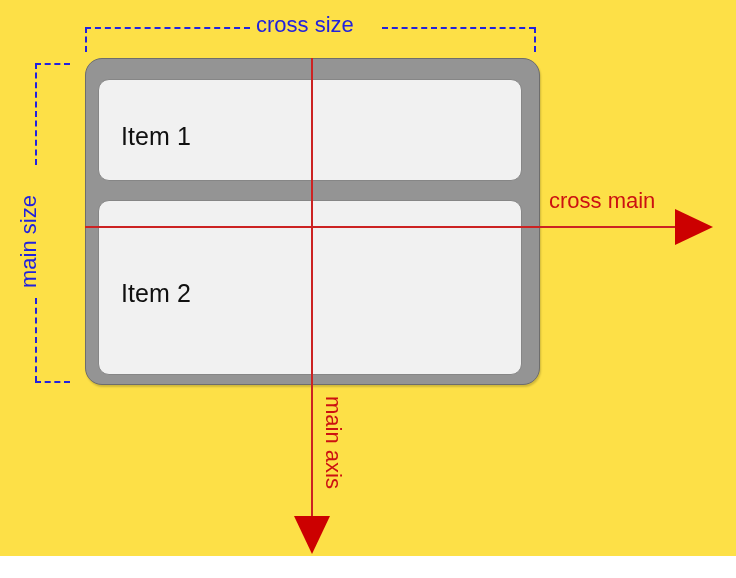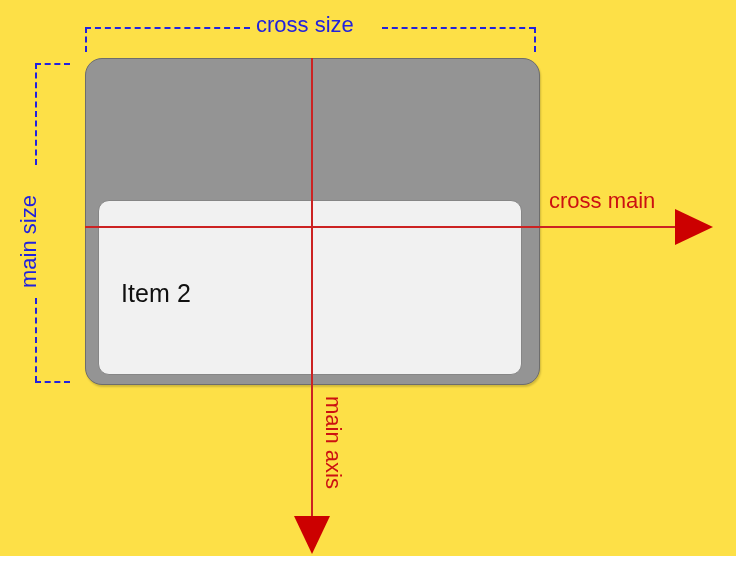--- a/index.html
+++ b/index.html
@@ -137,20 +137,23 @@
 
   <div>
     <div class="bracket-seg dash-v" style="left:35px; top:63px; height:102px;"></div>
     <div class="bracket-seg dash-v" style="left:35px; top:298px; height:84px;"></div>
     <div class="bracket-seg dash-h" style="left:35px; top:63px; width:35px;"></div>
     <div class="bracket-seg dash-h" style="left:35px; top:381px; width:35px;"></div>
     <div class="measure-label vertical" style="left:18px; top:288px;">main size</div>
   </div>
 
   <div class="flex-container">
+    <div class="flex-item item-a">
+      <span class="item-label">Item 1</span>
+    </div>
     <div class="flex-item item-b">
       <span class="item-label">Item 2</span>
     </div>
   </div>
 
   <div>
     <div class="axis-line-h" style="left:85px; top:226px; width:595px;"></div>
     <div class="arrow-right" style="left:675px; top:209px;"></div>
     <div class="axis-label" style="left:549px; top:190px;">cross main</div>
   </div>

